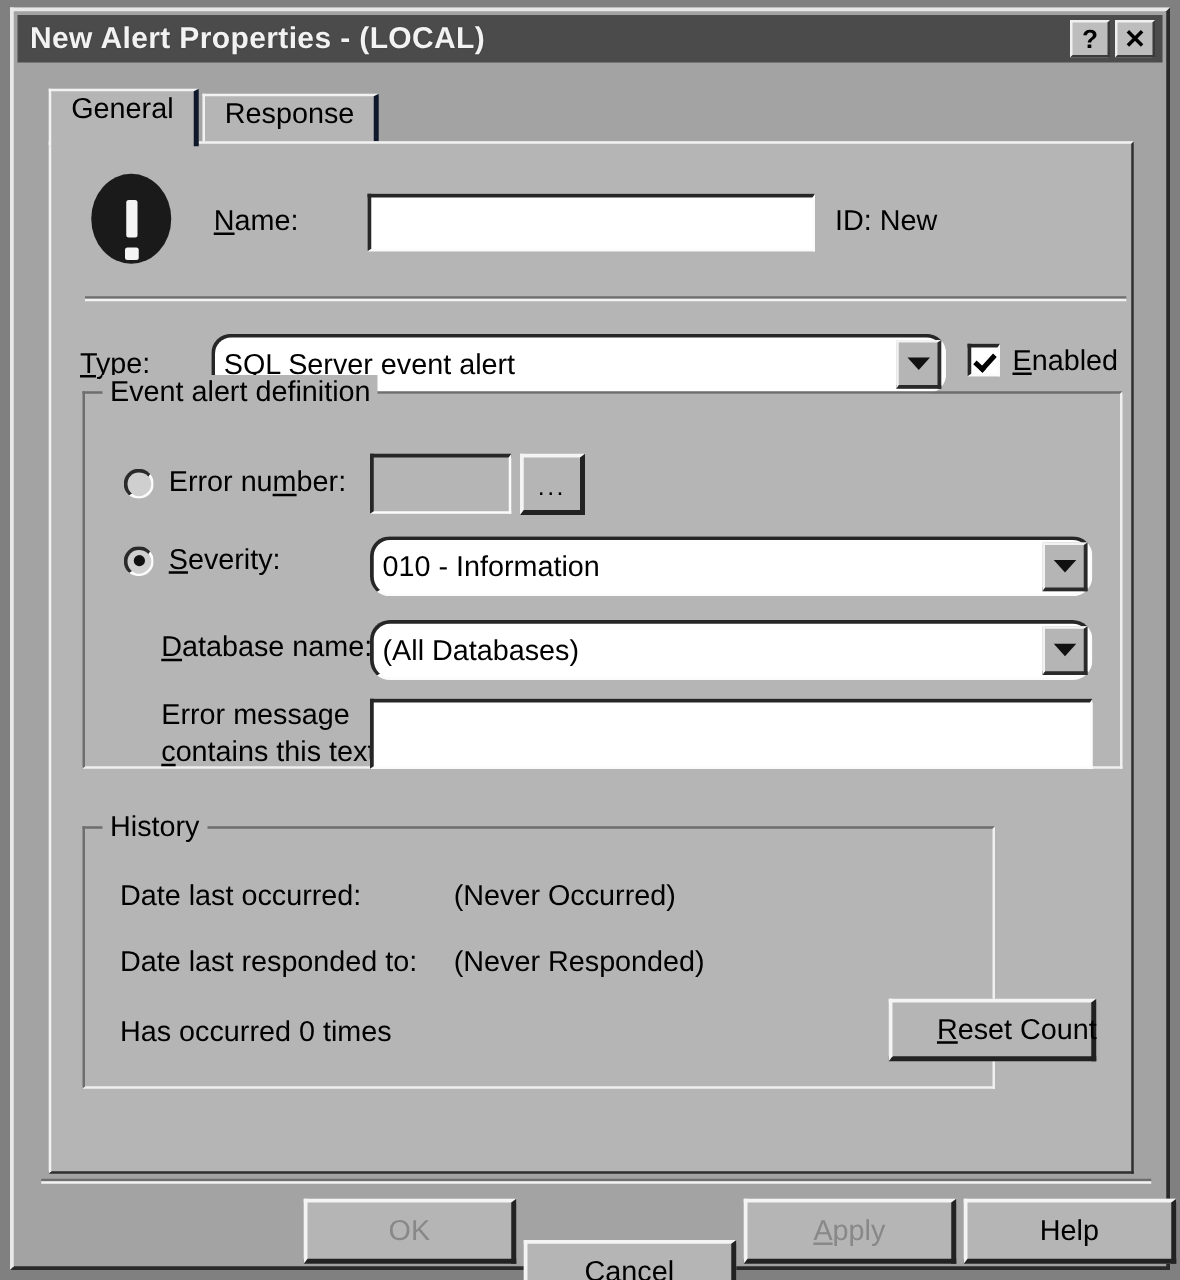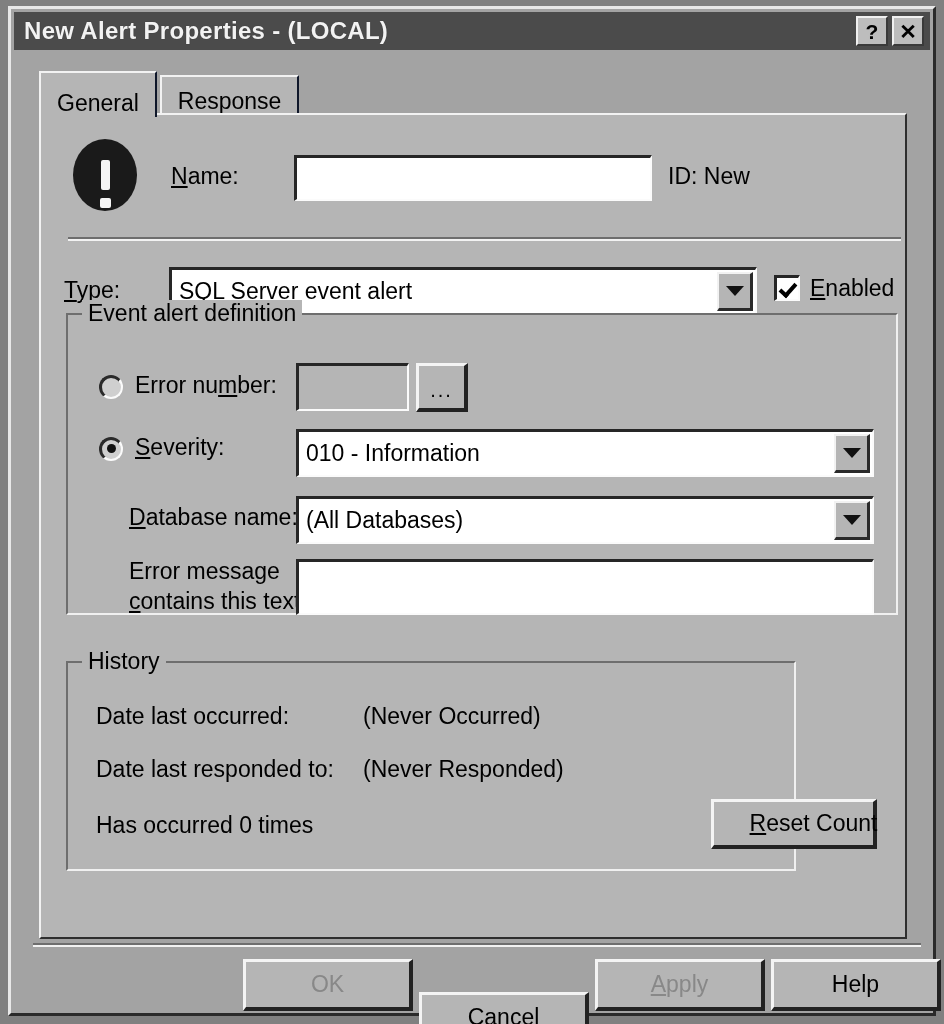--- a/index.html
+++ b/index.html
@@ -81,24 +81,24 @@
     display: flex;
     align-items: flex-end;
     height: 44px;
   }
   .tab {
     height: 42px;
     padding: 0 16px;
     background: #b5b5b5;
     border-top: 2px solid #f2f2f2;
     border-left: 2px solid #f2f2f2;
-    border-right: 2px solid #0f172a;
-    box-sizing: border-box;
-    display: flex;
-    align-items: flex-end;
+    border-right: 4px solid #0f172a;
+    box-sizing: border-box;
+    display: flex;
+    align-items: flex-start;
     font-size: 23px;
     color: #000;
     cursor: default;
   }
   .tab.active {
     height: 46px;
     margin-bottom: -2px;
     z-index: 3;
     position: relative;
   }
@@ -187,20 +187,21 @@
   .combo {
     background: #ffffff;
     border-top: 3px solid #262626;
     border-left: 3px solid #262626;
     border-right: 2px solid #fbfbfb;
     border-bottom: 2px solid #fbfbfb;
     box-sizing: border-box;
     display: flex;
     align-items: stretch;
     cursor: default;
+    border-radius: 16px;
   }
   .combo .cval {
     flex: 1;
     display: flex;
     align-items: center;
     padding-left: 7px;
     font-size: 23px;
     color: #000;
     white-space: nowrap;
     overflow: hidden;

